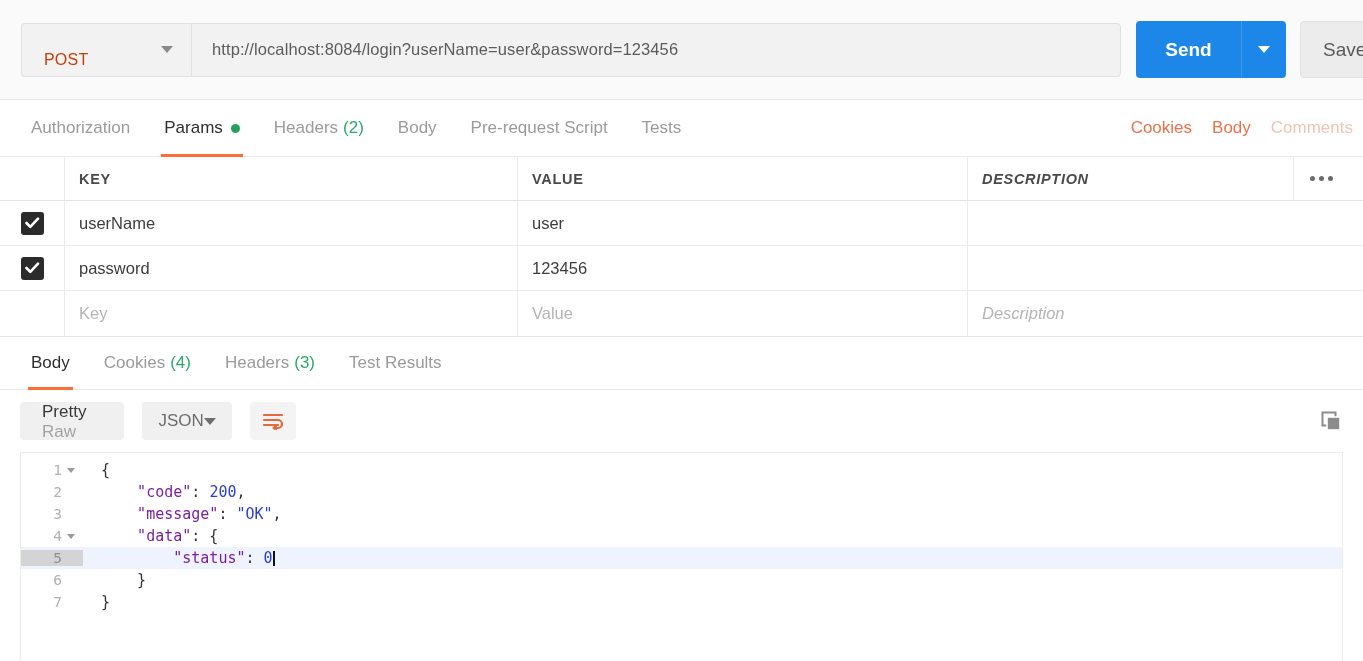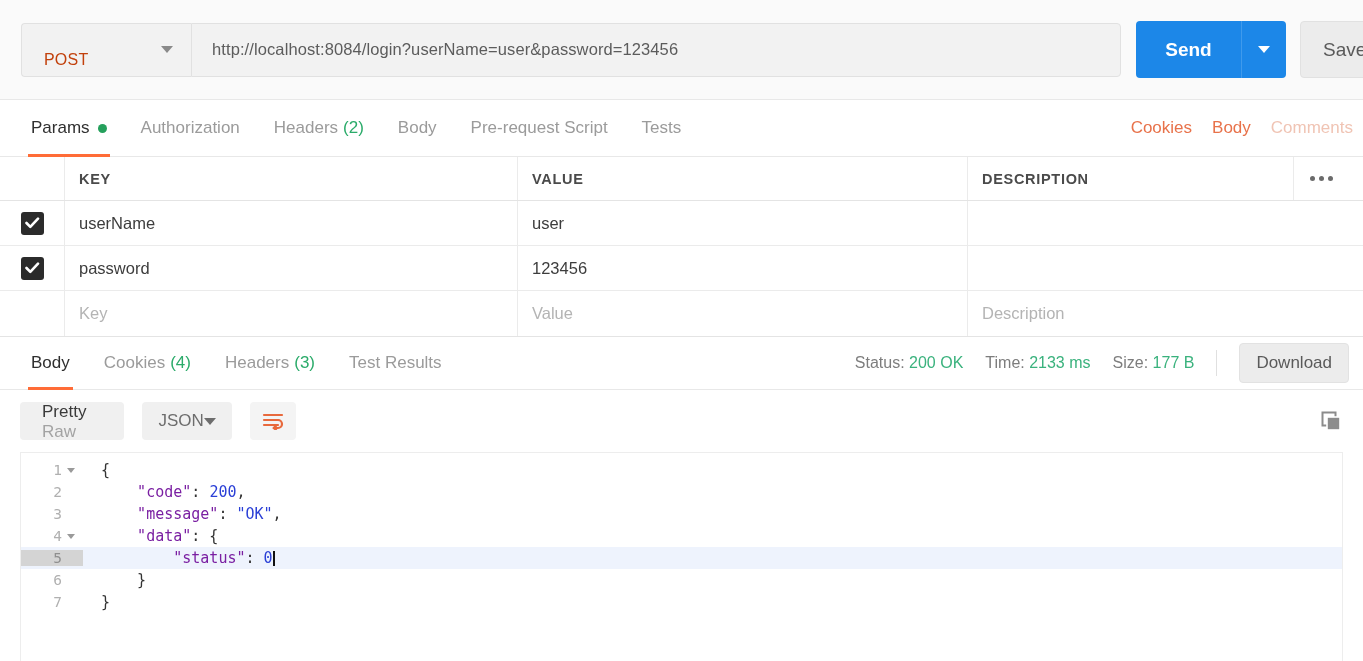--- a/index.html
+++ b/index.html
@@ -195,21 +195,21 @@
     align-items: center;
     padding: 0 14px;
     font-size: 16.5px;
     color: #3d3d3d;
     overflow: hidden;
     white-space: nowrap;
   }
   .c-check { width: 65px; justify-content: center; padding: 0; }
   .c-key   { width: 453px; }
   .c-val   { width: 450px; }
-  .c-desc  { flex: 1 1 auto; border-right: none; }
+  .c-desc  { flex: 1 1 auto; border-right: none; font-style: italic; }
   .hdr .pcell {
     font-size: 14.5px;
     font-weight: bold;
     color: #4a4a4a;
     letter-spacing: 0.7px;
   }
   .hdr { height: 44px; border-bottom: 1px solid #e4e4e4; }
   .placeholder { color: #b4b4b4; }
   .cbox {
     width: 23px; height: 23px;
@@ -431,26 +431,26 @@
     <div class="send-group">
       <div class="send-btn">Send</div>
       <div class="send-split">
         <span class="caret-dn"></span>
       </div>
     </div>
     <div class="save-btn">Save</div>
   </div>
 
   <div class="req-tabs">
+    <div class="tab">
+      <span>Authorization</span>
+    </div>
     <div class="tab active">
       <span>Params</span>
       <span class="dot-green"></span>
-    </div>
-    <div class="tab">
-      <span>Authorization</span>
     </div>
     <div class="tab">
       <span>Headers</span>
       <span class="cnt-green">(2)</span>
     </div>
     <div class="tab">
       <span>Body</span>
     </div>
     <div class="tab">
       <span>Pre-request Script</span>
@@ -527,36 +527,20 @@
       <span class="cnt-green">(4)</span>
     </div>
     <div class="tab">
       <span>Headers</span>
       <span class="cnt-green">(3)</span>
     </div>
     <div class="tab">
       <span>Test Results</span>
     </div>
 
-    <div class="meta">
-      <span>
-        <span>Status:</span>
-        <b>200 OK</b>
-      </span>
-      <span>
-        <span>Time:</span>
-        <b>2133 ms</b>
-      </span>
-      <span>
-        <span>Size:</span>
-        <b>177 B</b>
-      </span>
-      <span class="meta-sep"></span>
-      <span class="download-btn">Download</span>
-    </div>
   </div>
 
   <div class="fmt-bar">
     <div class="seg">
       <div class="seg-item active">Pretty</div>
       <div class="seg-item">Raw</div>
       <div class="seg-item">Preview</div>
     </div>
     <div class="fmt-select">
       <span>JSON</span>

